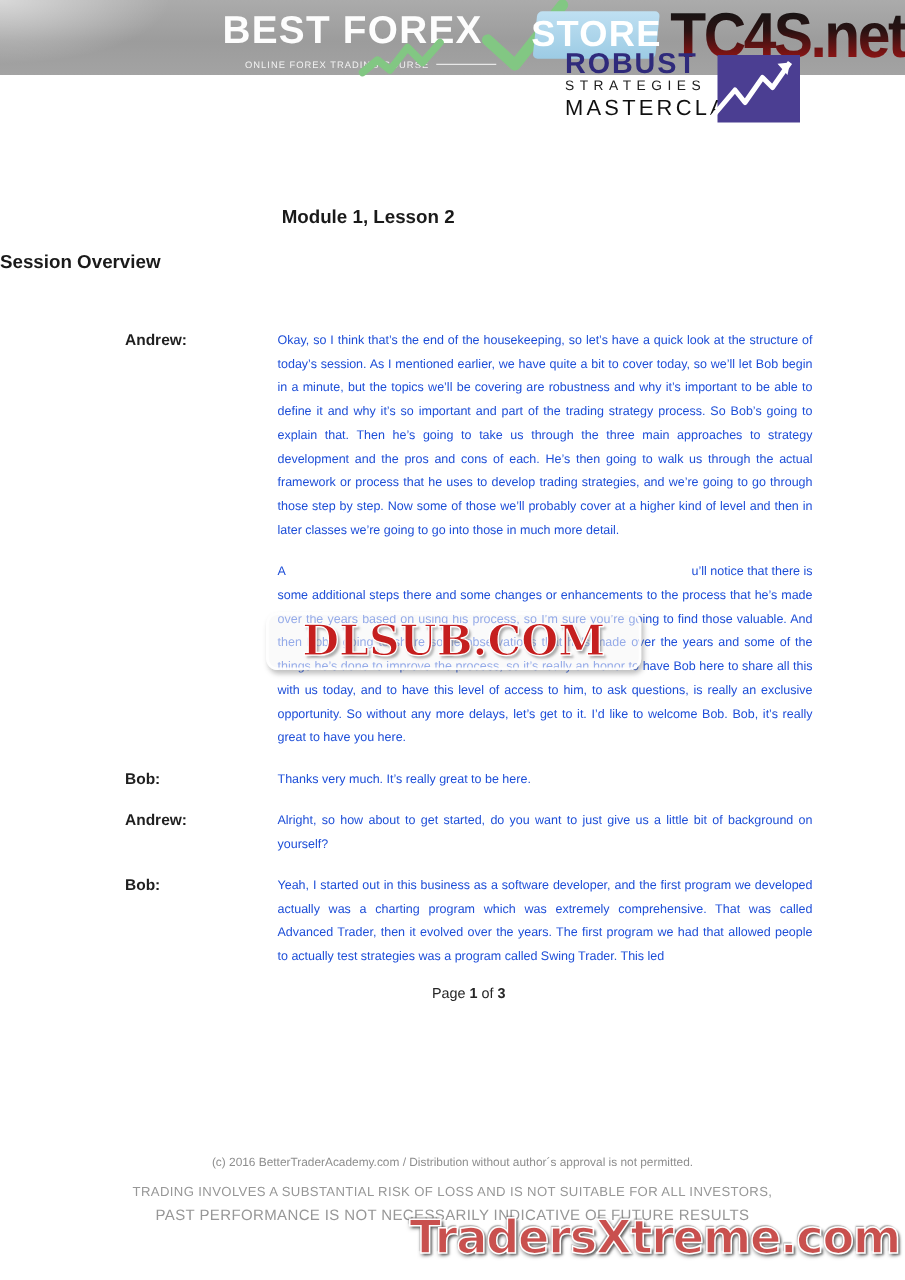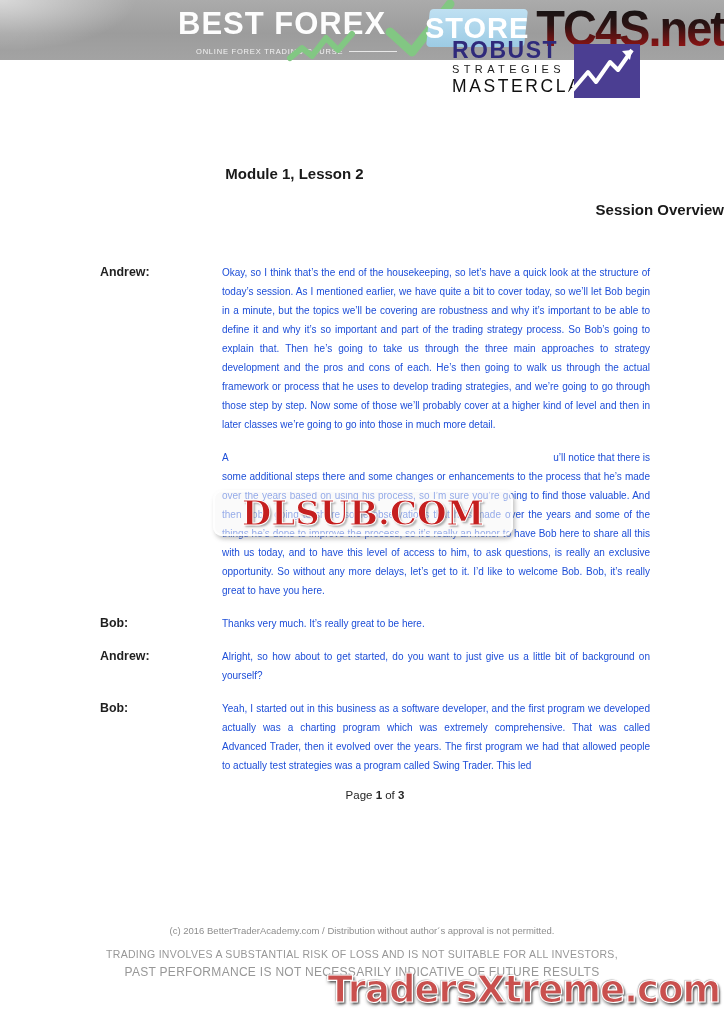--- a/index.html
+++ b/index.html
@@ -31,21 +31,21 @@
   .mclass{position:absolute;left:452px;top:38px;width:192px;}
   .mc-l1{font-size:16.5px;font-weight:bold;color:#15163f;letter-spacing:3.2px;}
   .mc-l2{font-size:23px;font-weight:bold;color:#2f2a7b;letter-spacing:1.5px;margin-top:-1px;}
   .mc-l3{font-size:11px;color:#1c1c1c;letter-spacing:4.4px;margin-top:-1px;}
   .mc-l4{font-size:17.5px;font-weight:normal;color:#101010;letter-spacing:2.6px;margin-top:1px;}
   .mc-square{position:absolute;right:2px;top:4px;width:76px;height:56px;overflow:visible;}
 
   
   .doc-title{position:absolute;left:0;top:165px;width:589px;text-align:center;
           font-size:15px;font-weight:bold;color:#1a1a1a;}
-  .doc-subtitle{position:absolute;left:0;top:201px;width:724px;text-align:right;
+  .doc-subtitle{position:absolute;left:0;top:201px;width:724px;text-align:left;
           font-size:15px;font-weight:bold;color:#1a1a1a;}
   .transcript{position:absolute;left:100px;top:263px;width:550px;}
   .entry{display:flex;margin-bottom:14px;}
   .speaker{width:122px;flex:0 0 122px;font-weight:bold;font-size:12.4px;line-height:19px;color:#1f1f1f;}
   .text{width:428px;flex:0 0 428px;font-size:10px;line-height:19px;text-align:justify;color:#1d4ed8;}
   .p2-line1{position:relative;height:19px;}
   .p2-post{position:absolute;right:0;top:0;}
   .page-num{text-align:center;font-size:11.5px;color:#262626;margin-top:6px;}
   .page-num b{font-weight:bold;}
 

